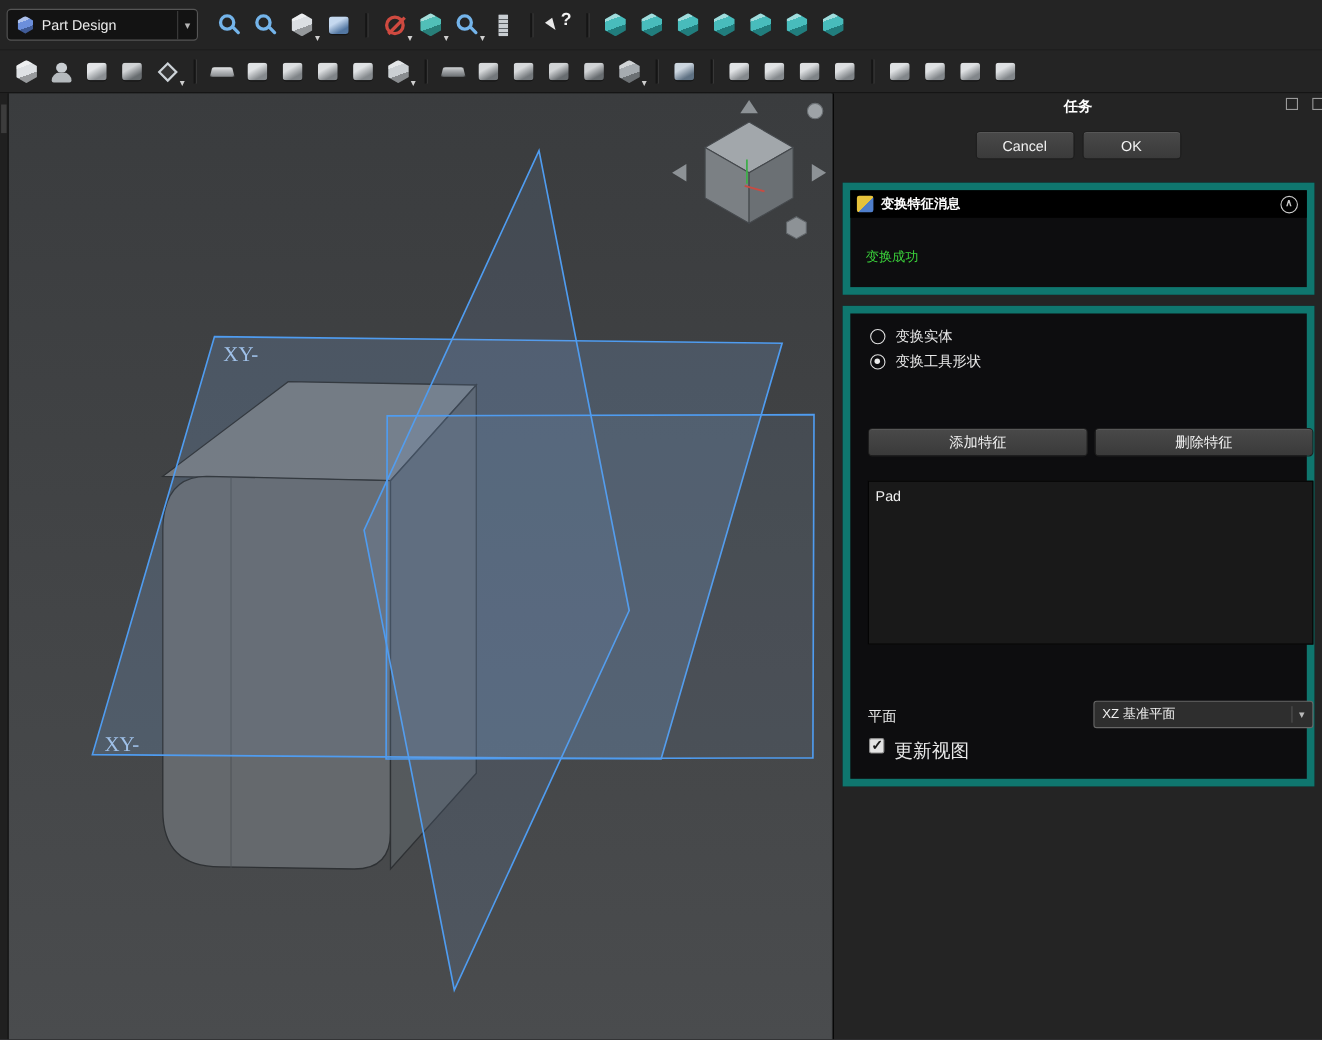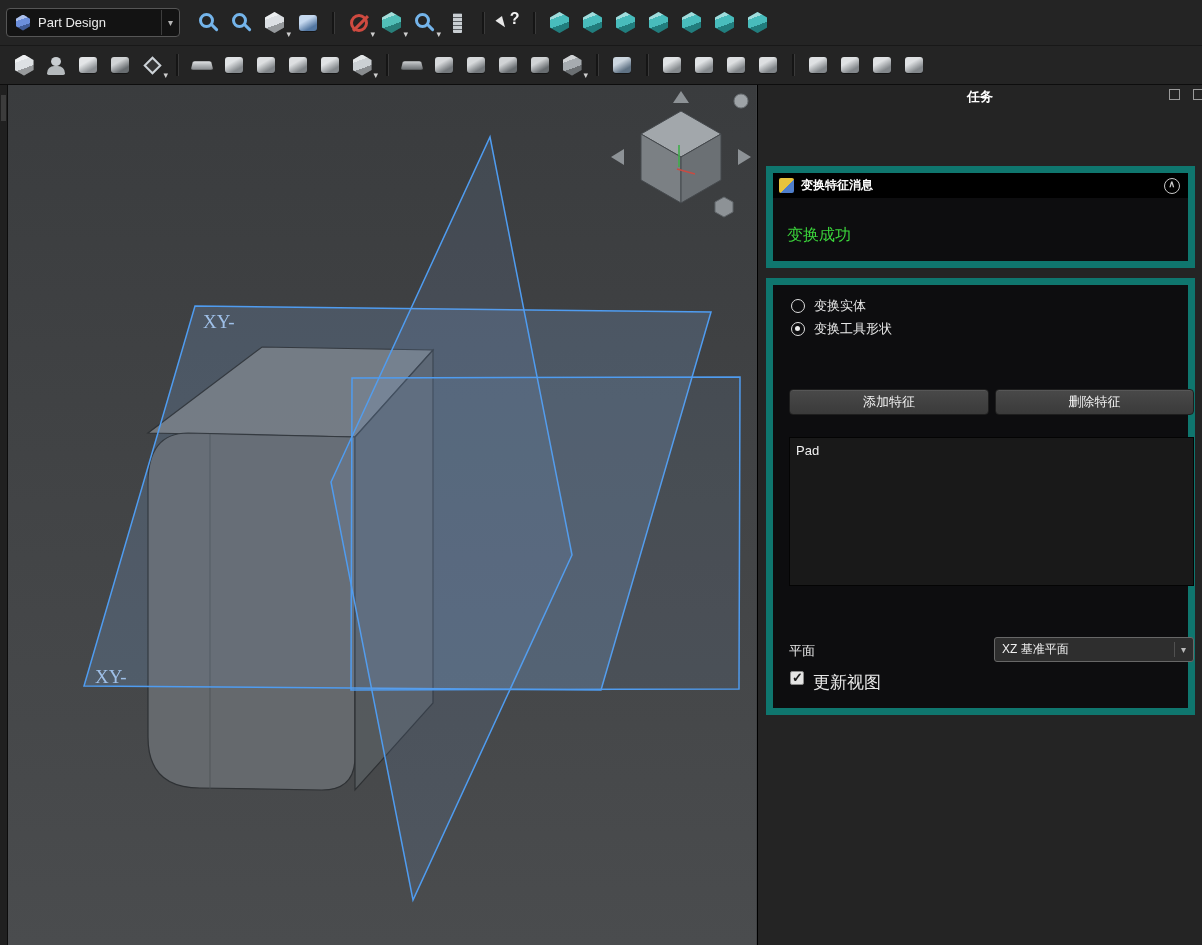--- a/index.html
+++ b/index.html
@@ -56,21 +56,21 @@
   #section-msg{top:81px;height:102px}
   #section-params{top:193px;height:437px}
   .sec-header{height:25px;background:#000;display:flex;align-items:center;gap:7px;padding:0 6px;font-size:12px;font-weight:bold;color:#fff}
   .sec-icon{width:15px;height:15px;border-radius:2px;flex:none}
   #icon-transform{background:linear-gradient(135deg,#e7c33c 55%,#4f7ecb 55%)}
   #icon-mirror{background:linear-gradient(90deg,#b08a5a 48%,#9aa6b0 52%)}
   .collapse-btn{margin-left:auto;width:16px;height:16px;border:1.5px solid #c9c9c9;border-radius:50%;position:relative;flex:none;margin-right:2px}
   .collapse-btn::after{content:"\2227";position:absolute;left:3.5px;top:0.5px;font-size:9px;font-weight:bold;color:#c9c9c9}
   .sec-body{position:relative;height:75px}
   #section-params .sec-body{height:410px}
-  .msg{position:absolute;left:14px;top:27px;font-size:16px}
+  .msg{position:absolute;left:14px;top:27px;font-size:12px}
 
   .radio-row{position:absolute;left:18px;display:flex;align-items:center;gap:9px;font-size:13px}
   #radio-row-1{top:12px}
   #radio-row-2{top:35px}
   .radio{width:14px;height:14px;border:1.5px solid #dedede;border-radius:50%;position:relative;flex:none}
   .radio.checked::after{content:"";position:absolute;left:3px;top:3px;width:5px;height:5px;border-radius:50%;background:#ededed}
 
   #btn-add{position:absolute;left:16px;top:104px;width:200px}
   #btn-remove{position:absolute;left:222px;top:104px;width:199px}
 
@@ -318,20 +318,24 @@
     </svg>
   </div>
 
   <div id="task-panel">
     <div class="panel-title">任务</div>
     <div class="win-icons">
       <span class="win-icon"></span>
       <span class="win-icon"></span>
     </div>
 
+    <div class="dlg-buttons">
+      <button id="btn-cancel" class="btn">Cancel</button>
+      <button id="btn-ok" class="btn">OK</button>
+    </div>
 
     <div class="section" id="section-msg">
       <div class="sec-header">
         <span class="sec-icon" id="icon-transform"></span>
         <span>变换特征消息</span>
         <span class="collapse-btn"></span>
       </div>
       <div class="sec-body">
         <div class="msg" style="color: rgb(59, 212, 59);">变换成功</div>
       </div>

